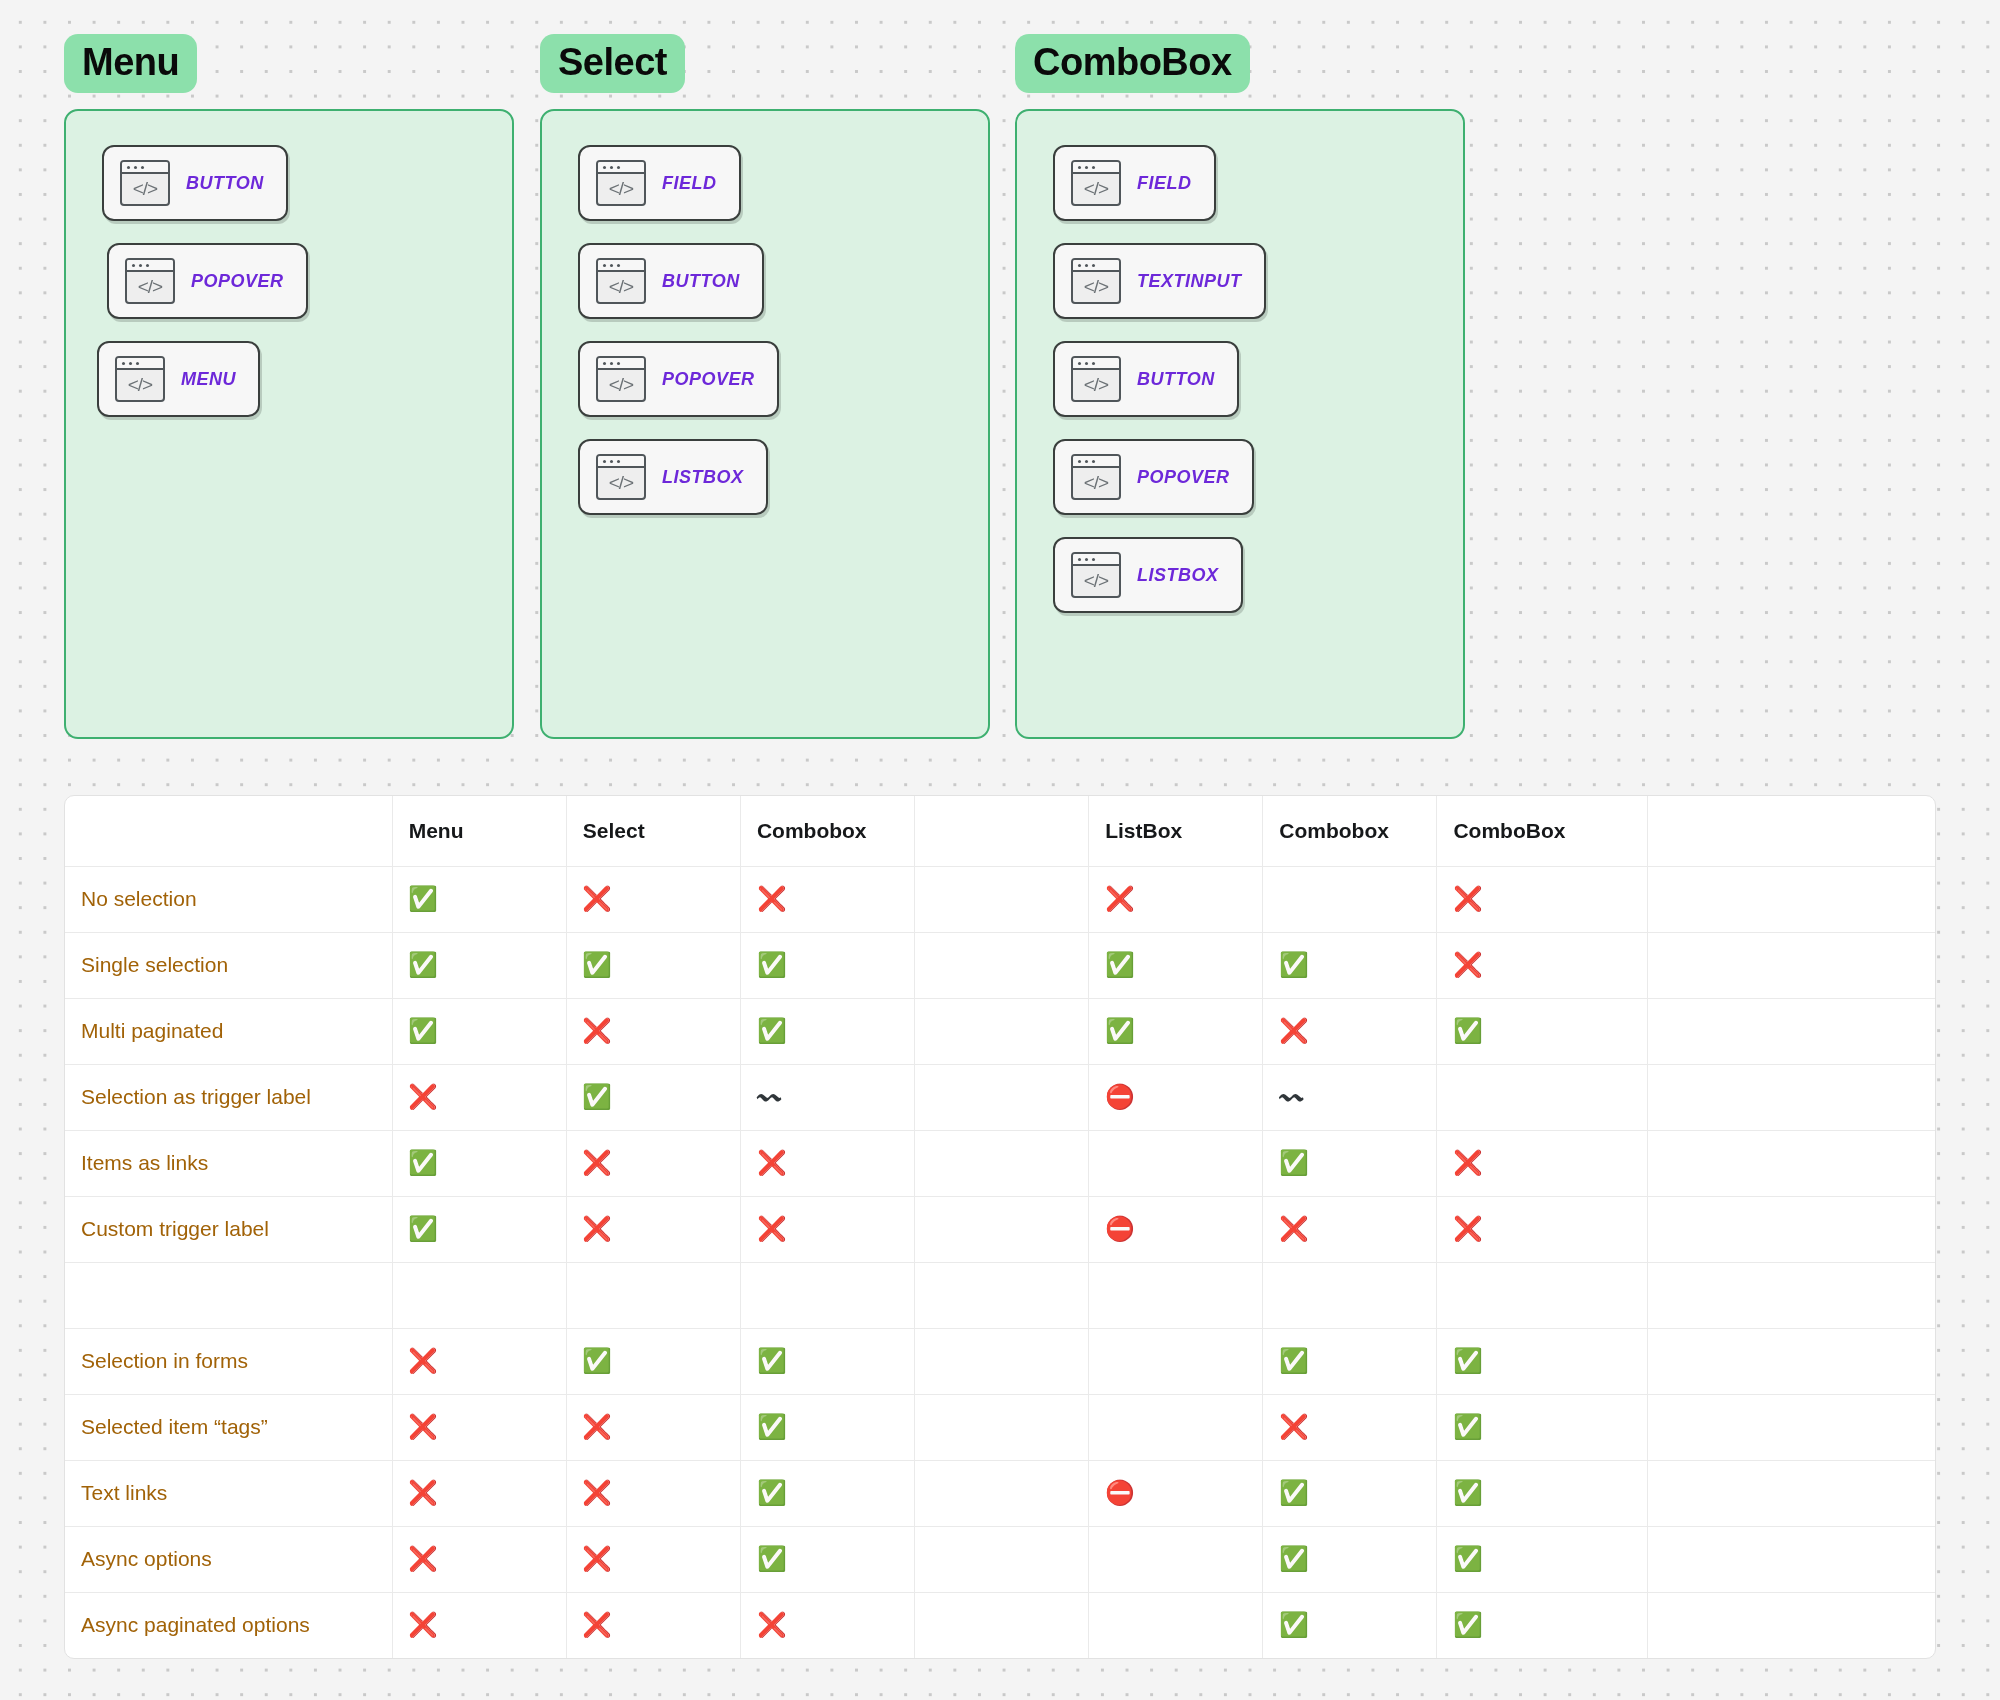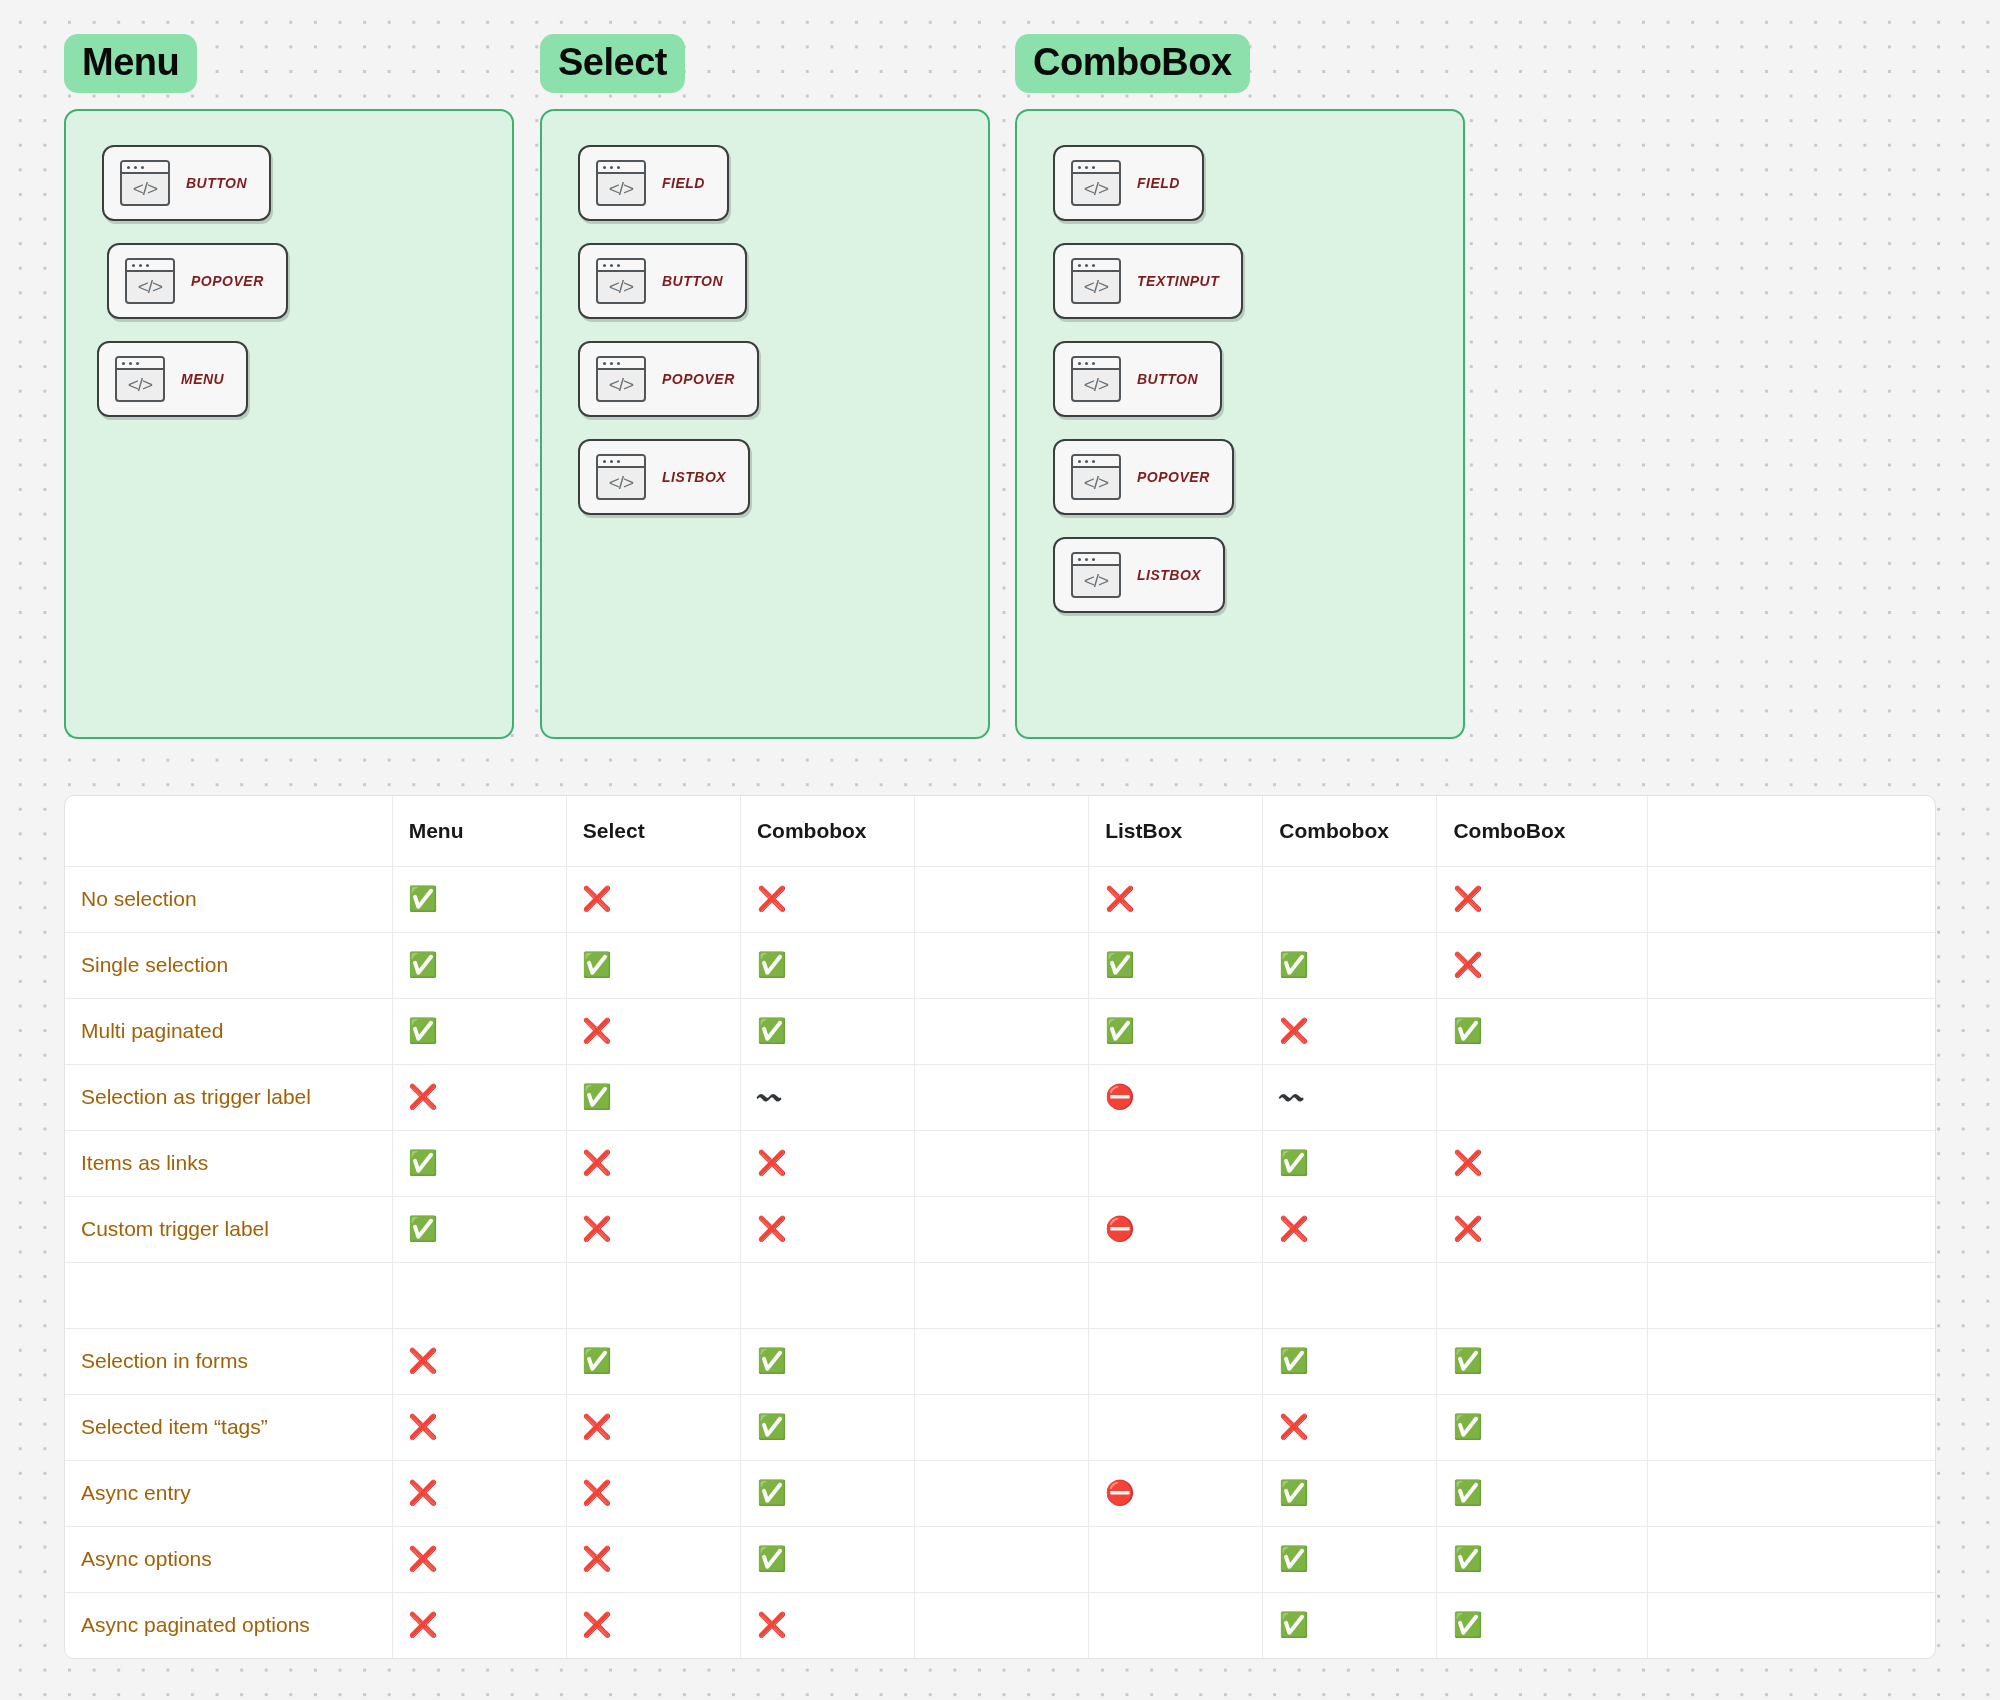--- a/index.html
+++ b/index.html
@@ -64,24 +64,24 @@
     border-radius: 12px;
     display: inline-flex;
     align-items: center;
     gap: 16px;
     padding: 13px 22px 13px 16px;
     box-shadow: 2px 3px 0 rgba(0,0,0,0.16);
     margin-bottom: 22px;
   }
 
   .node-label {
-    font-size: 14px;
+    font-size: 18px;
     font-style: italic;
     font-weight: 600;
-    color: #7f1d1d;
+    color: #6d28d9;
     letter-spacing: 0.5px;
     white-space: nowrap;
   }
 
   .node-row { padding-left: 34px; }
 
   
   .code-icon {
     width: 50px;
     height: 46px;
@@ -491,21 +491,21 @@
           <td class="mark mark-cross">❌</td>
           <td class="mark mark-cross">❌</td>
           <td class="mark mark-check">✅</td>
           <td class="mark "></td>
           <td class="mark "></td>
           <td class="mark mark-cross">❌</td>
           <td class="mark mark-check">✅</td>
           <td class="mark "></td>
         </tr>
         <tr>
-          <td class="rowlabel">Async entry</td>
+          <td class="rowlabel">Text links</td>
           <td class="mark mark-cross">❌</td>
           <td class="mark mark-cross">❌</td>
           <td class="mark mark-check">✅</td>
           <td class="mark "></td>
           <td class="mark mark-ban">⛔</td>
           <td class="mark mark-check">✅</td>
           <td class="mark mark-check">✅</td>
           <td class="mark "></td>
         </tr>
         <tr>

